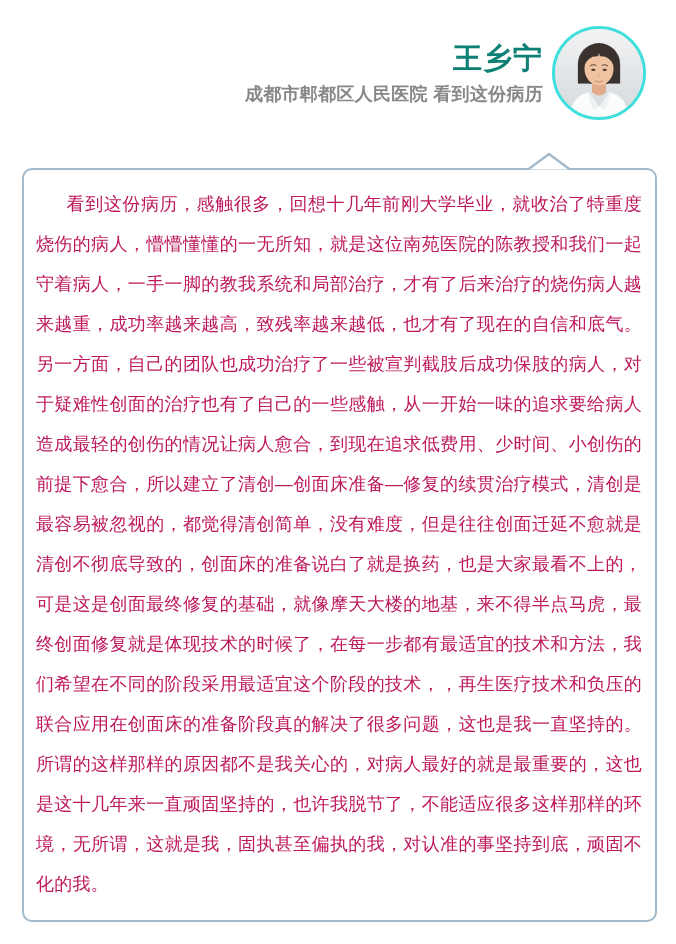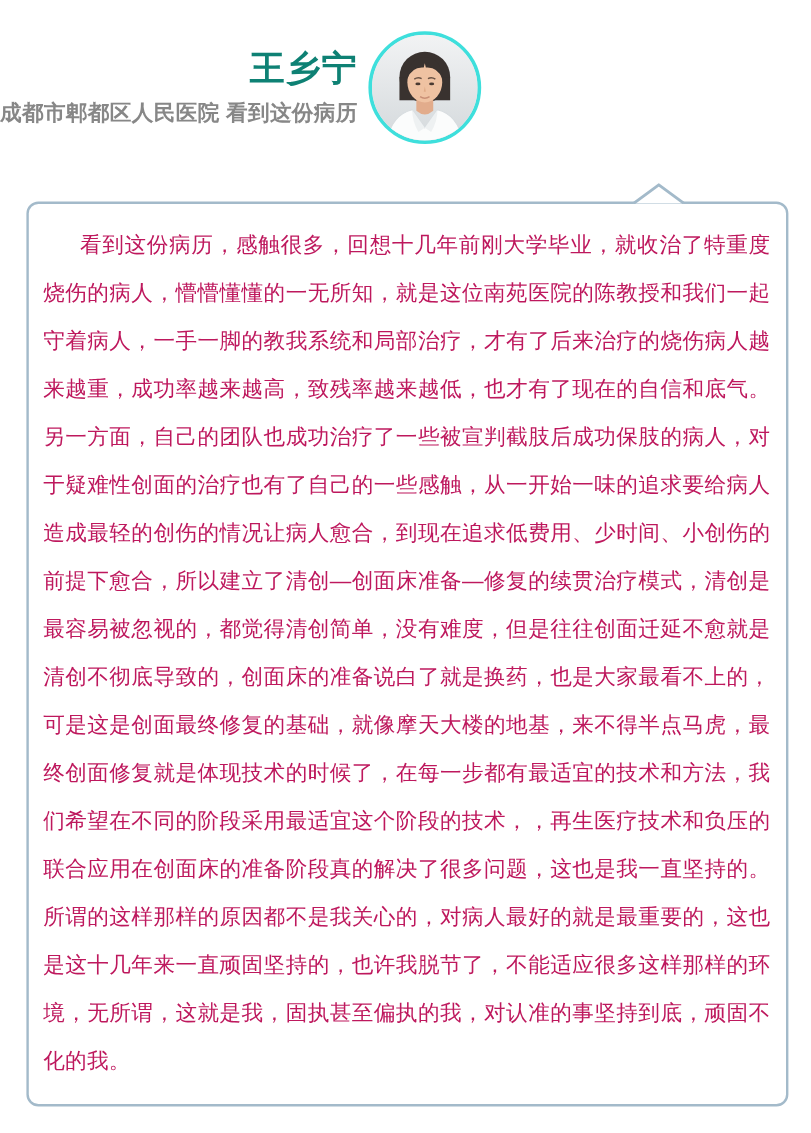--- a/index.html
+++ b/index.html
@@ -15,24 +15,24 @@
     width: 676px; height: 944px;
     background: #ffffff;
   }
 
   
   .profile-header {
     position: absolute;
     top: 0; left: 0; right: 0;
     height: 146px;
     display: flex;
-    justify-content: flex-start;
+    justify-content: flex-end;
     align-items: center;
     gap: 9px;
-    padding-right: 14px;
+    padding-right: 30px;
   }
   .profile-text {
     display: flex;
     flex-direction: column;
     align-items: flex-end;
     gap: 12px;
   }
   .doctor-name {
     font-size: 29px;
     font-weight: bold;

